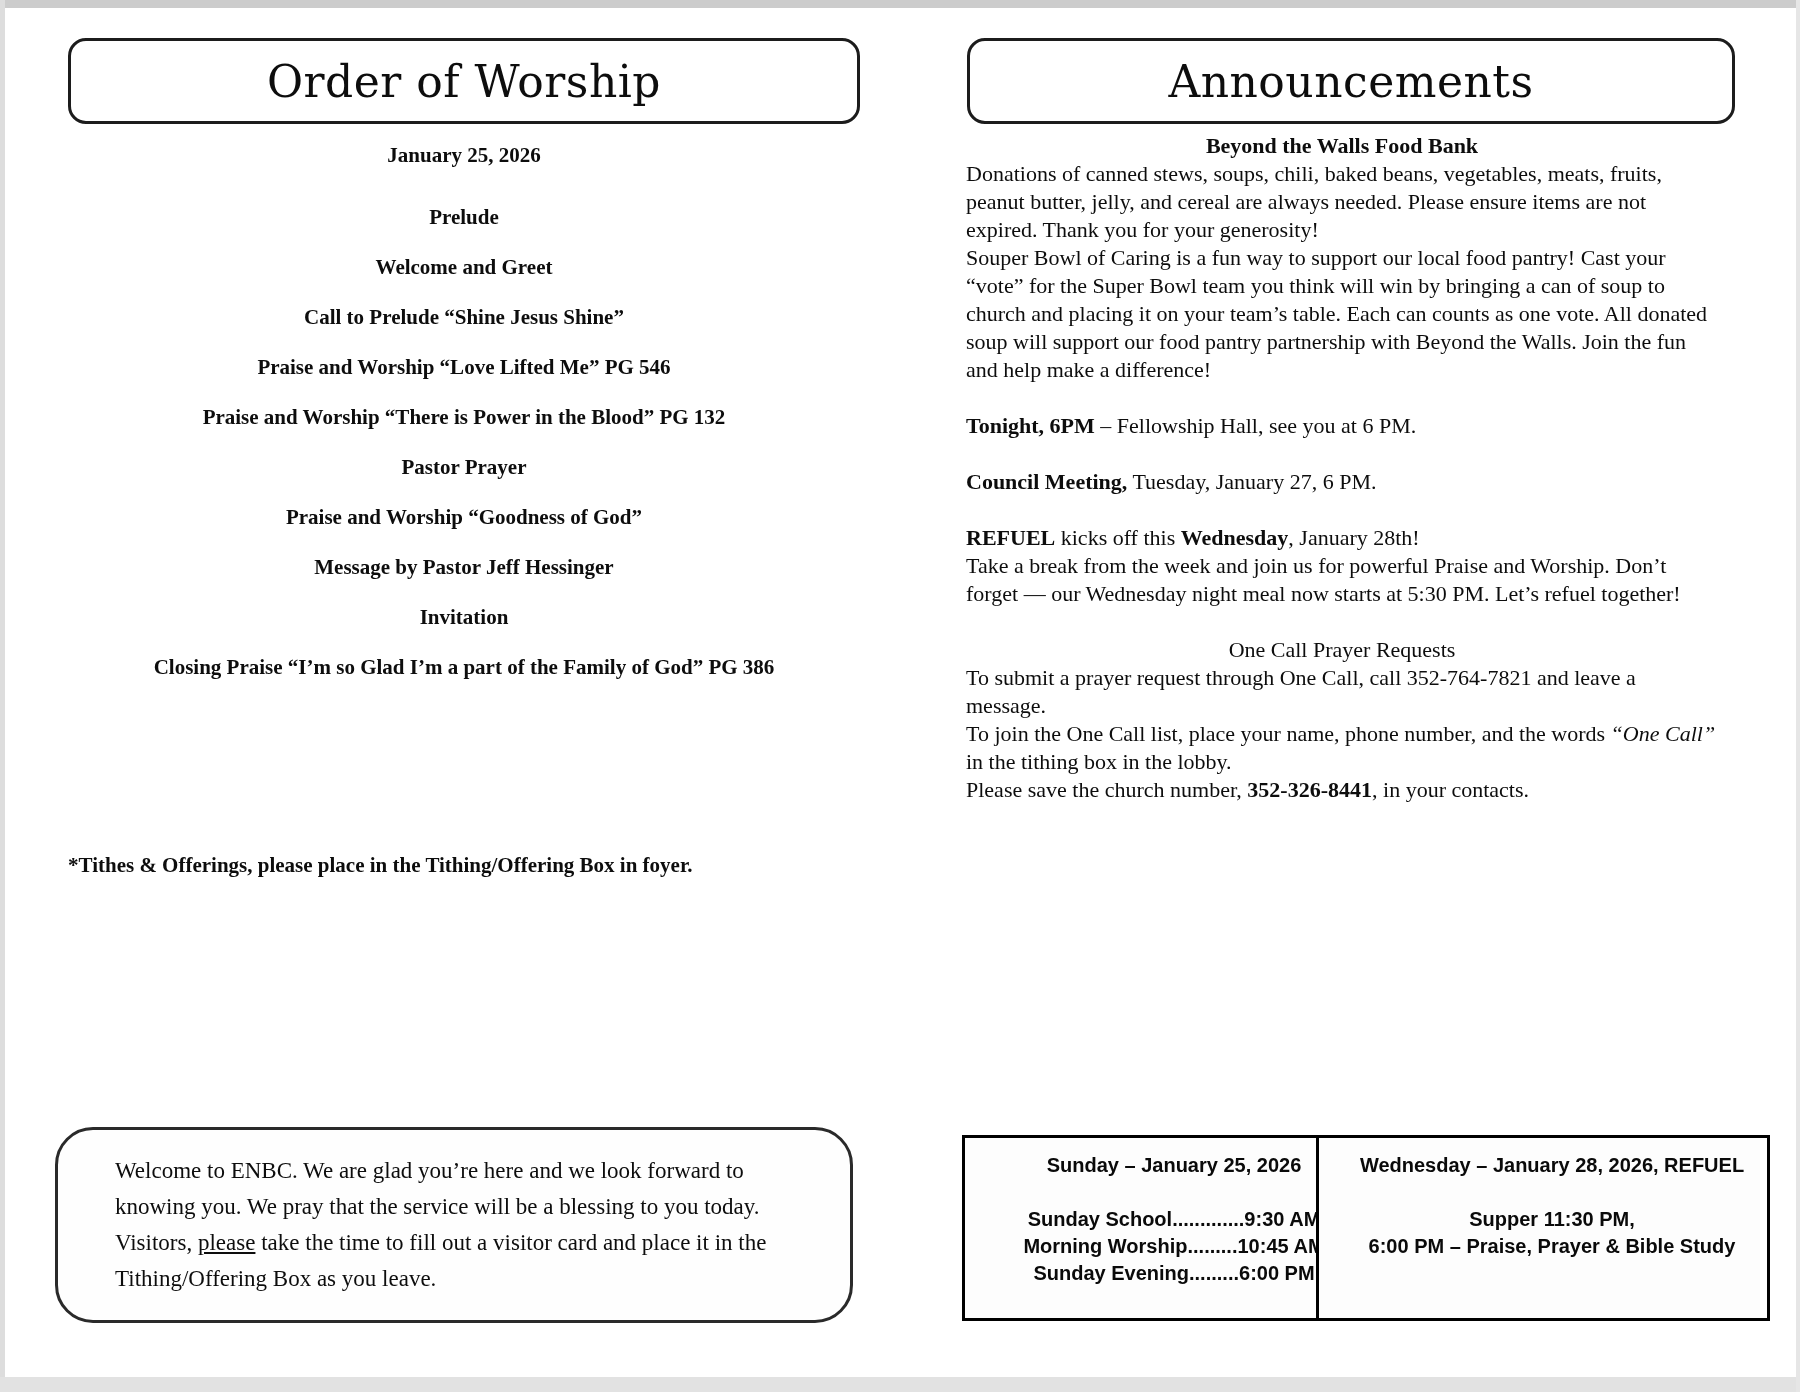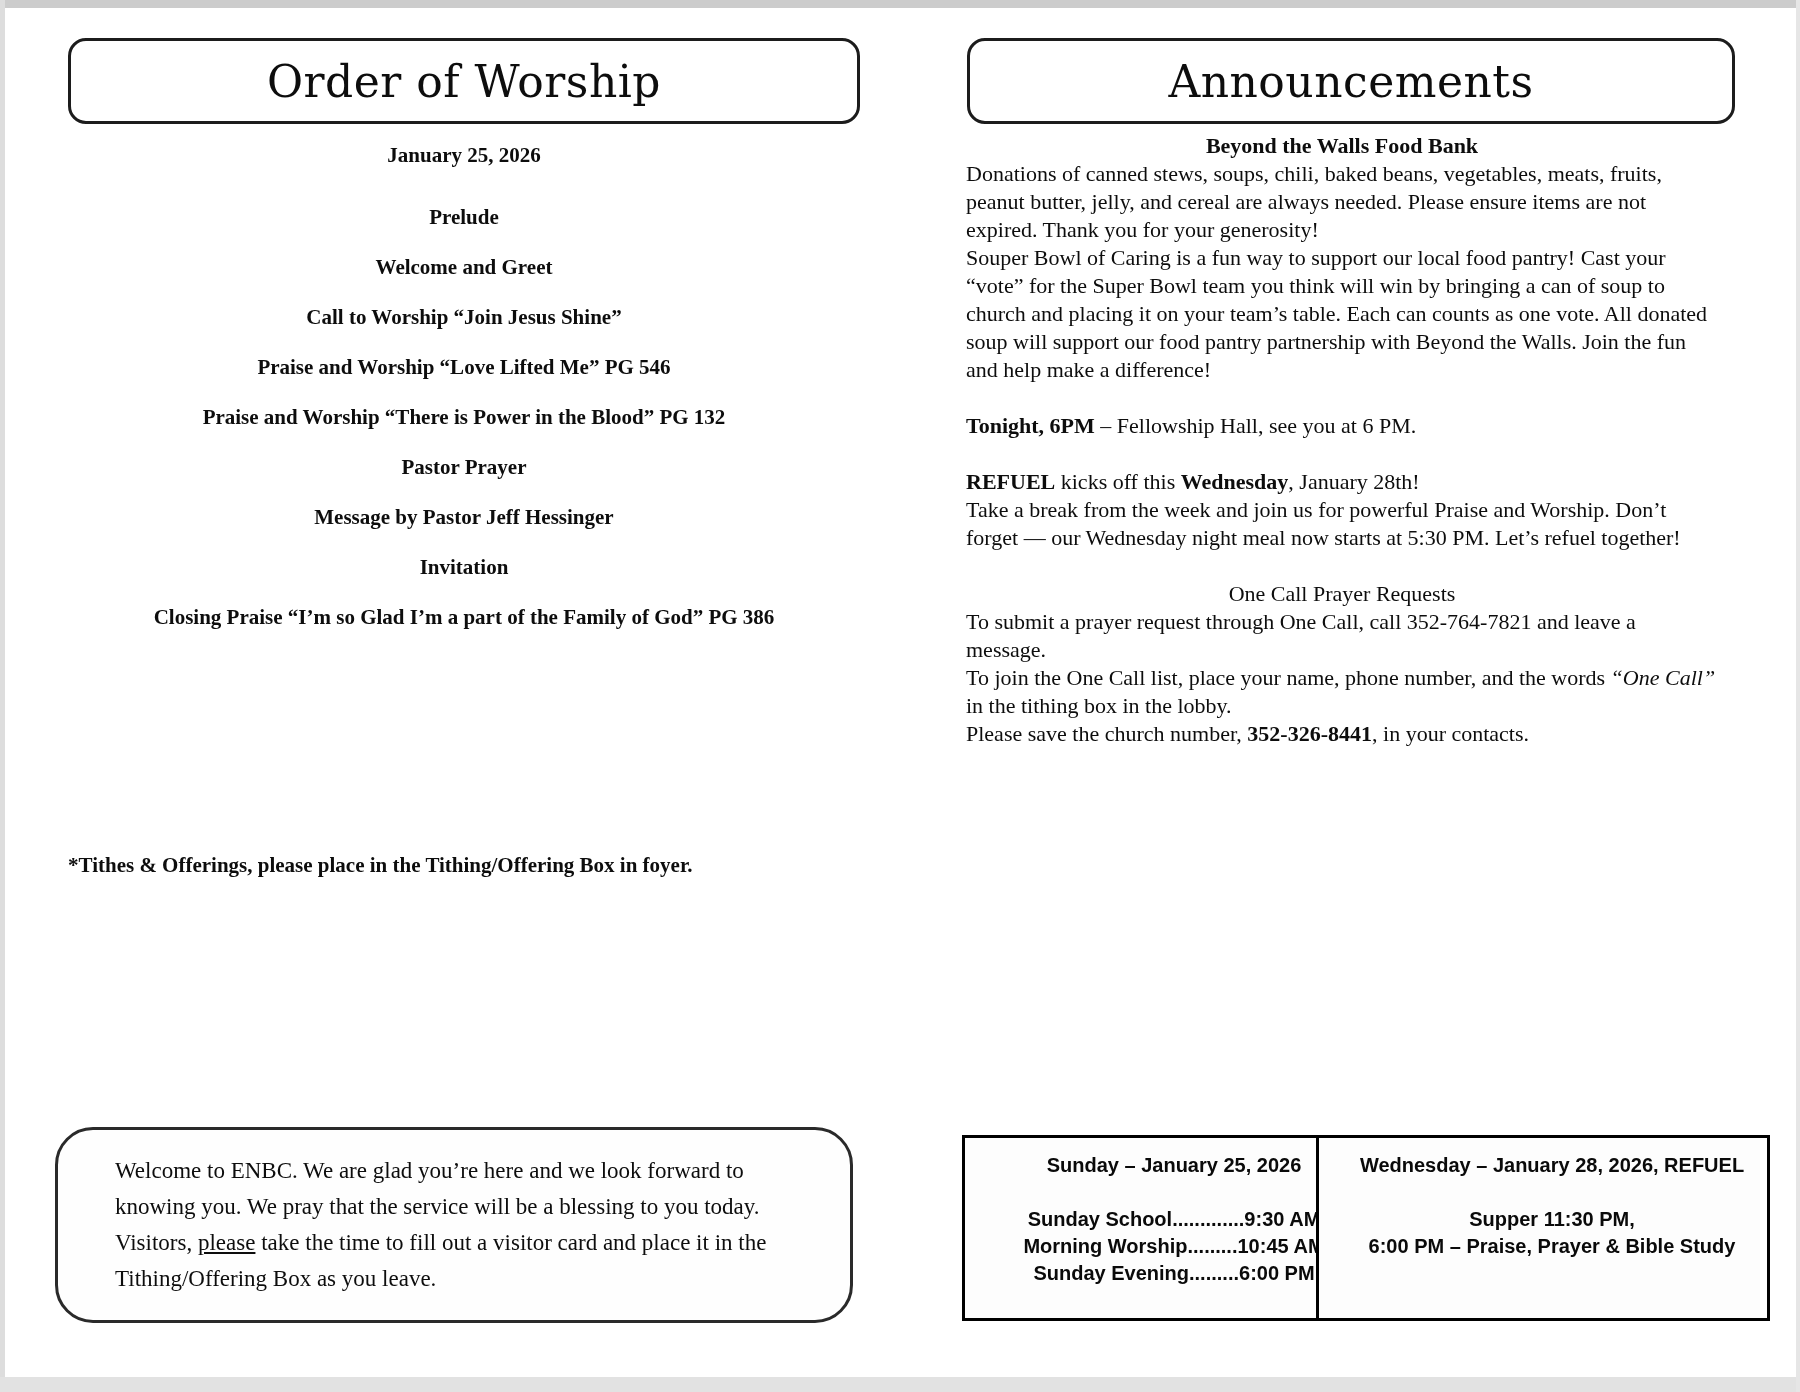--- a/index.html
+++ b/index.html
@@ -93,24 +93,25 @@
 <div class="edge edge-right"></div>
 
 <div class="title-box owl-title-box">
   <span class="title-text">Order of Worship</span>
 </div>
 
 <div class="owl-list">
   <div class="owl-item owl-date">January 25, 2026</div>
   <div class="owl-item">Prelude</div>
   <div class="owl-item">Welcome and Greet</div>
-  <div class="owl-item">Call to Worship “Join Jesus Shine”</div>
+  <div class="owl-item">Call to Prelude “Shine Jesus Shine”</div>
   <div class="owl-item">Praise and Worship “Love Lifted Me” PG 546</div>
   <div class="owl-item">Praise and Worship “There is Power in the Blood” PG 132</div>
   <div class="owl-item">Pastor Prayer</div>
+  <div class="owl-item">Praise and Worship “Goodness of God”</div>
   <div class="owl-item">Message by Pastor Jeff Hessinger</div>
   <div class="owl-item">Invitation</div>
   <div class="owl-item">Closing Praise “I’m so Glad I’m a part of the Family of God” PG 386</div>
 </div>
 
 <div class="owl-tithes">*Tithes &amp; Offerings, please place in the Tithing/Offering Box in foyer.</div>
 
 <div class="welcome-box">
   <div class="welcome-text">
     <span>Welcome to ENBC.  We are glad you’re here and we look forward to knowing you.  We pray that the service will be a blessing to you today.  Visitors, </span><span class="u">please</span><span> take the time to fill out a visitor card and place it in the Tithing/Offering Box as you leave.</span>
@@ -126,20 +127,23 @@
   <div class="ann-block first centered bold">Beyond the Walls Food Bank</div>
 
   <p class="flow">Donations of canned stews, soups, chili, baked beans, vegetables, meats, fruits, peanut butter, jelly, and cereal are always needed. Please ensure items are not expired. Thank you for your generosity!</p>
 
   <p class="flow ann-block">Souper Bowl of Caring is a fun way to support our local food pantry! Cast your “vote” for the Super Bowl team you think will win by bringing a can of soup to church and placing it on your team’s table. Each can counts as one vote. All donated soup will support our food pantry partnership with Beyond the Walls. Join the fun and help make a difference!</p>
 
   <div class="ann-block">
     <span class="bold">Tonight, 6PM</span><span> – Fellowship Hall, see you at 6 PM.</span>
   </div>
 
+  <div class="ann-block">
+    <span class="bold">Council Meeting,</span><span> Tuesday, January 27, 6 PM.</span>
+  </div>
 
   <div class="ann-block">
     <div><span class="bold">REFUEL</span><span> kicks off this </span><span class="bold">Wednesday</span><span>, January 28th!</span></div>
     <p class="flow">Take a break from the week and join us for powerful Praise and Worship. Don’t forget — our Wednesday night meal now starts at 5:30 PM. Let’s refuel together!</p>
   </div>
 
   <div class="ann-block centered">One Call Prayer Requests</div>
 
   <p class="flow">To submit a prayer request through One Call, call 352-764-7821 and leave a message.</p>
 

